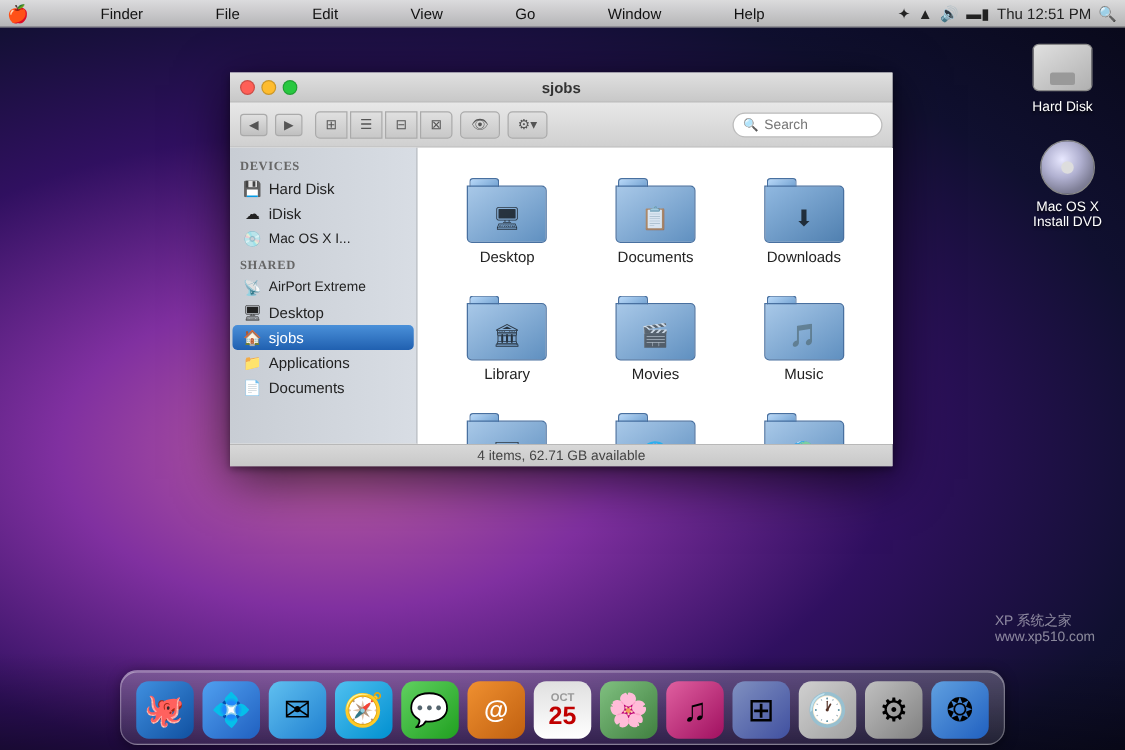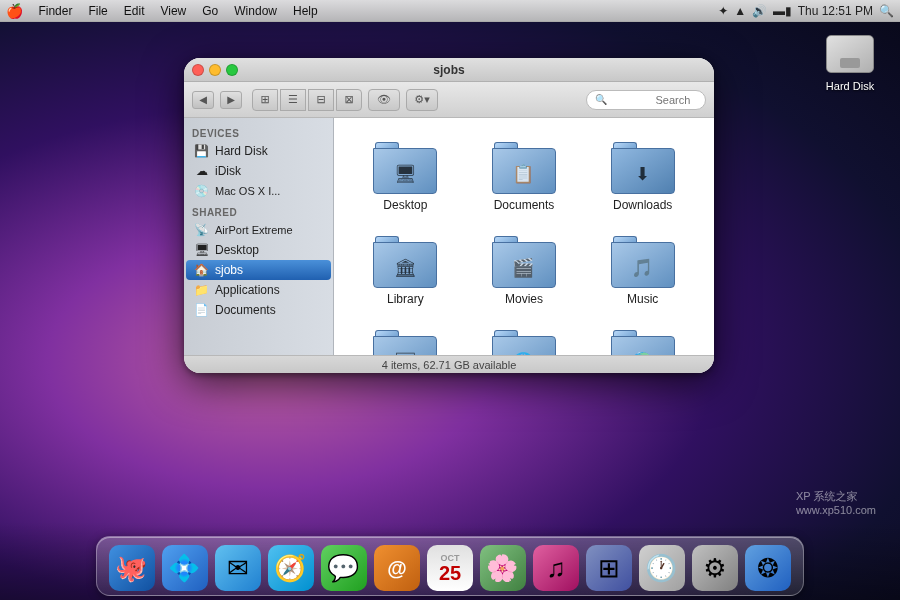--- a/index.html
+++ b/index.html
@@ -40,20 +40,21 @@
       display: flex;
       gap: 2px;
     }
     #menubar .menu-item {
       font-size: 12px;
       font-weight: 500;
       color: #111;
       padding: 1px 7px;
       cursor: pointer;
       border-radius: 3px;
+      margin-left: 42px;
     }
     #menubar .menu-right {
       margin-left: auto;
       display: flex;
       align-items: center;
       gap: 6px;
       font-size: 12px;
       color: #222;
     }
     #menubar .menu-right span { cursor: pointer; }
@@ -127,21 +128,21 @@
     }
 
     
     #finder-window {
       position: absolute;
       top: 58px;
       left: 184px;
       width: 530px;
       height: 315px;
       background: #fff;
-      border-radius: 16px;
+      border-radius: 0;
       box-shadow: 0 10px 40px rgba(0,0,0,0.7), 0 2px 6px rgba(0,0,0,0.4);
       overflow: hidden;
       z-index: 50;
       display: flex;
       flex-direction: column;
     }
 
     
     #title-bar {
       height: 24px;
@@ -246,21 +247,20 @@
       padding: 0 8px;
       gap: 4px;
     }
     .search-box input {
       border: none;
       outline: none;
       background: transparent;
       font-size: 11px;
       width: 100%;
       color: #333;
-      margin-left: 44px;
     }
 
     
     #window-body {
       display: flex;
       flex: 1;
       overflow: hidden;
     }
 
     
@@ -272,20 +272,21 @@
       flex-shrink: 0;
       padding: 4px 0;
     }
     .sidebar-section-label {
       font-size: 10px;
       font-weight: 700;
       color: #666;
       padding: 6px 8px 2px 8px;
       text-transform: uppercase;
       letter-spacing: 0.5px;
+      font-family: Liberation Serif, serif;
     }
     .sidebar-item {
       display: flex;
       align-items: center;
       gap: 5px;
       padding: 2px 8px;
       font-size: 12px;
       color: #222;
       cursor: pointer;
       border-radius: 4px;
@@ -482,20 +483,26 @@
     </div>
   </div>
 
   <div class="desktop-icon" style="top: 30px; right: 14px;">
     <div class="icon-img">
       <div class="hd-icon-shape"></div>
     </div>
     <span class="icon-label">Hard Disk</span>
   </div>
 
+  <div class="desktop-icon" style="top: 110px; right: 10px;">
+    <div class="icon-img">
+      <div class="dvd-icon-shape"></div>
+    </div>
+    <span class="icon-label">Mac OS X Install DVD</span>
+  </div>
 
   <div id="finder-window">
 
     <div id="title-bar">
       <div class="traffic-lights">
         <div class="traffic-light tl-close"></div>
         <div class="traffic-light tl-minimize"></div>
         <div class="traffic-light tl-maximize"></div>
       </div>
       <div class="window-title">sjobs</div>

